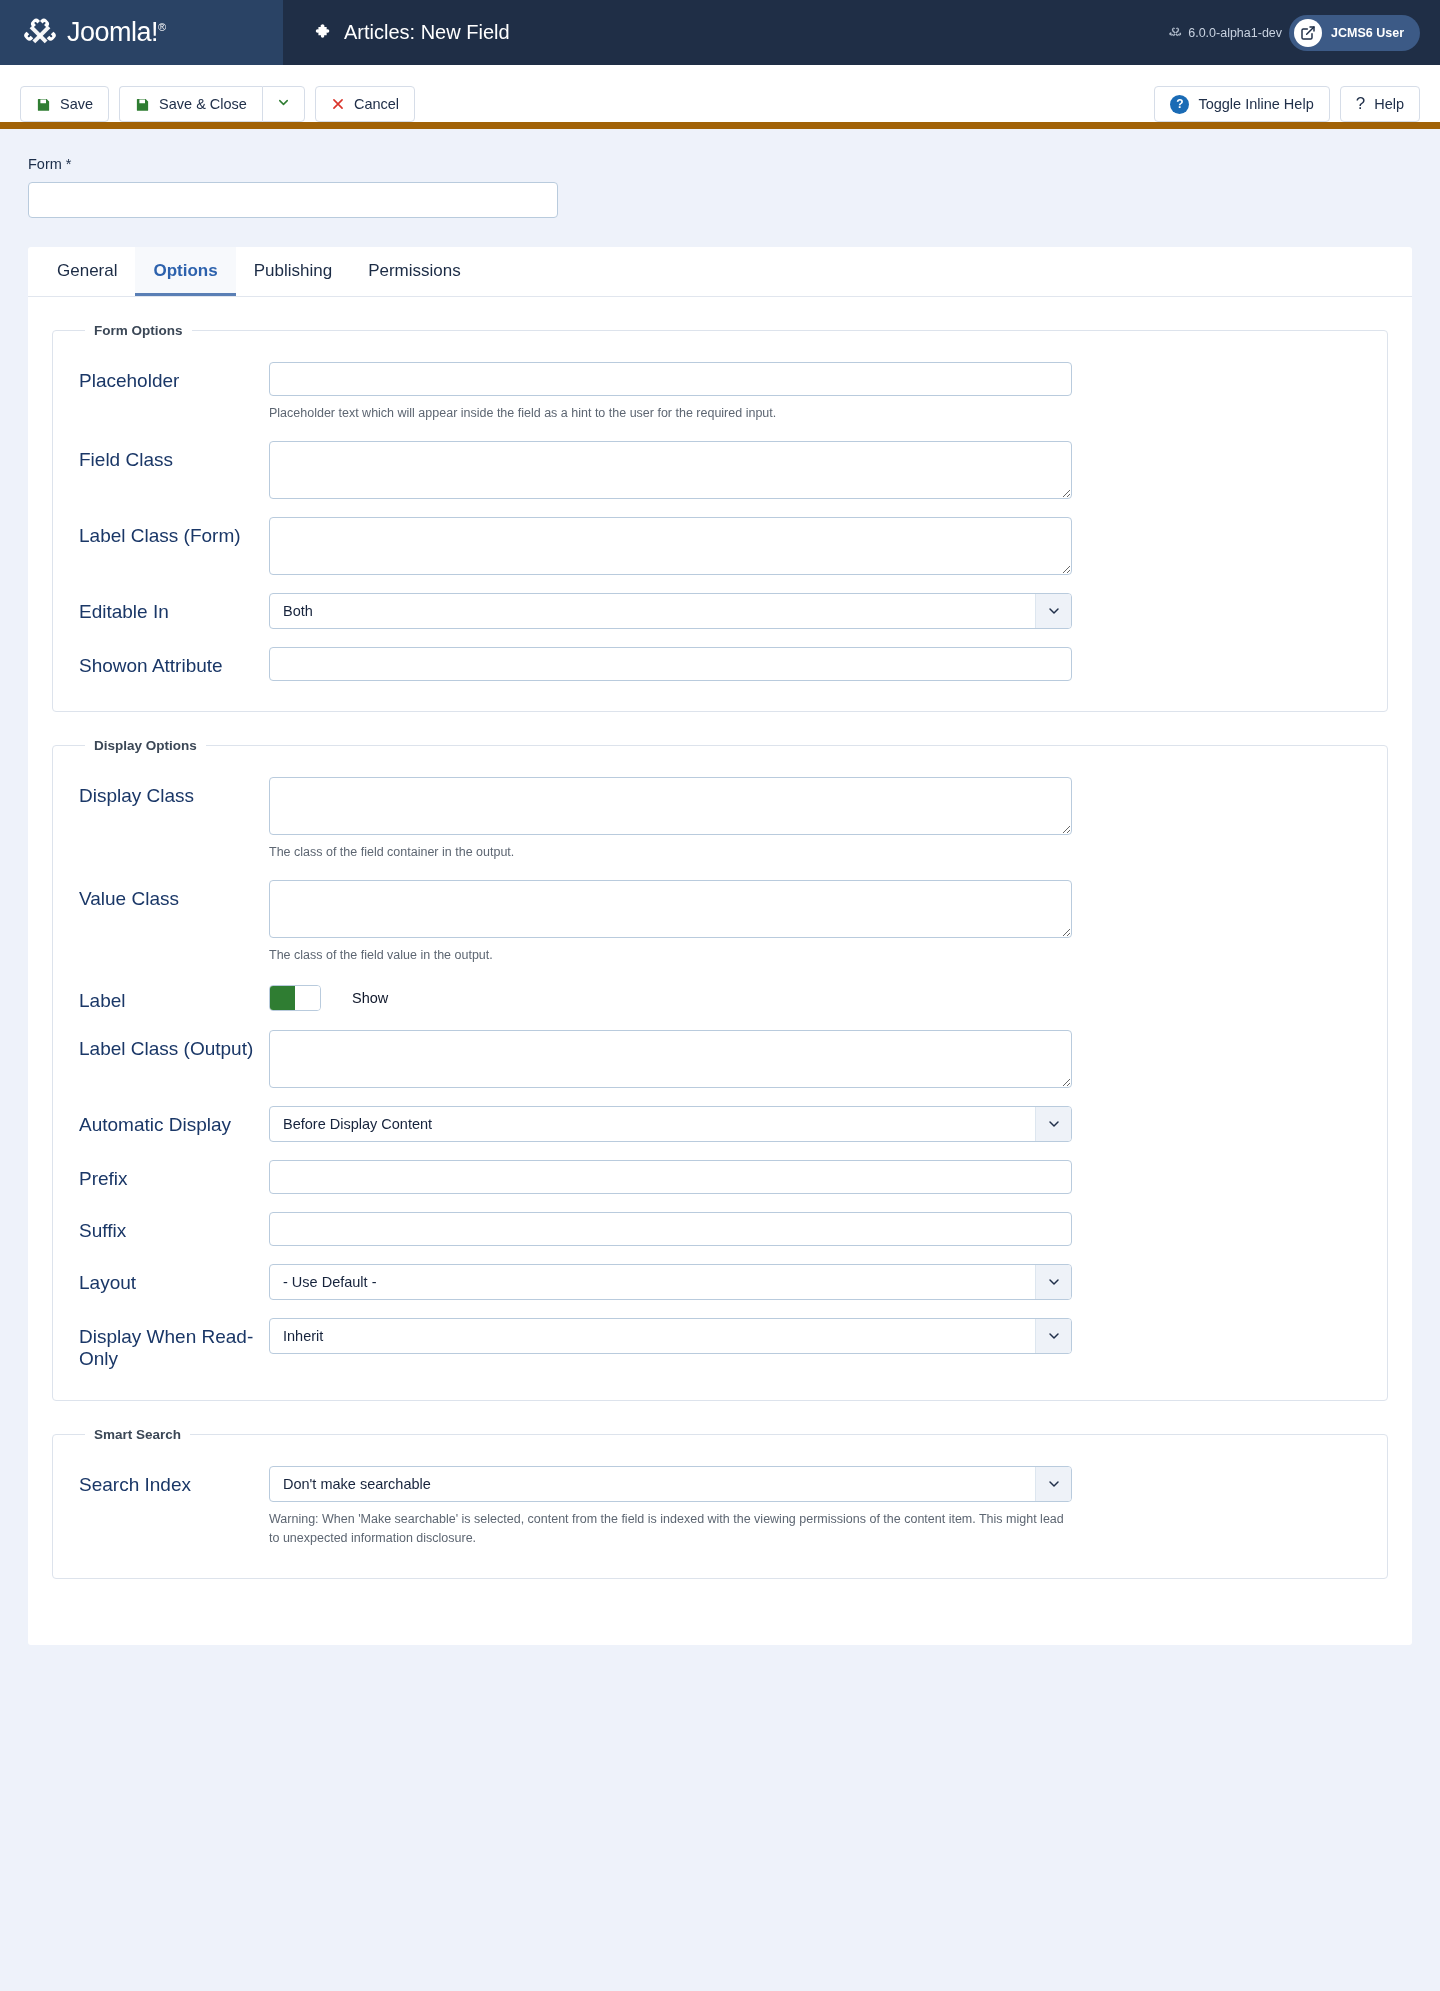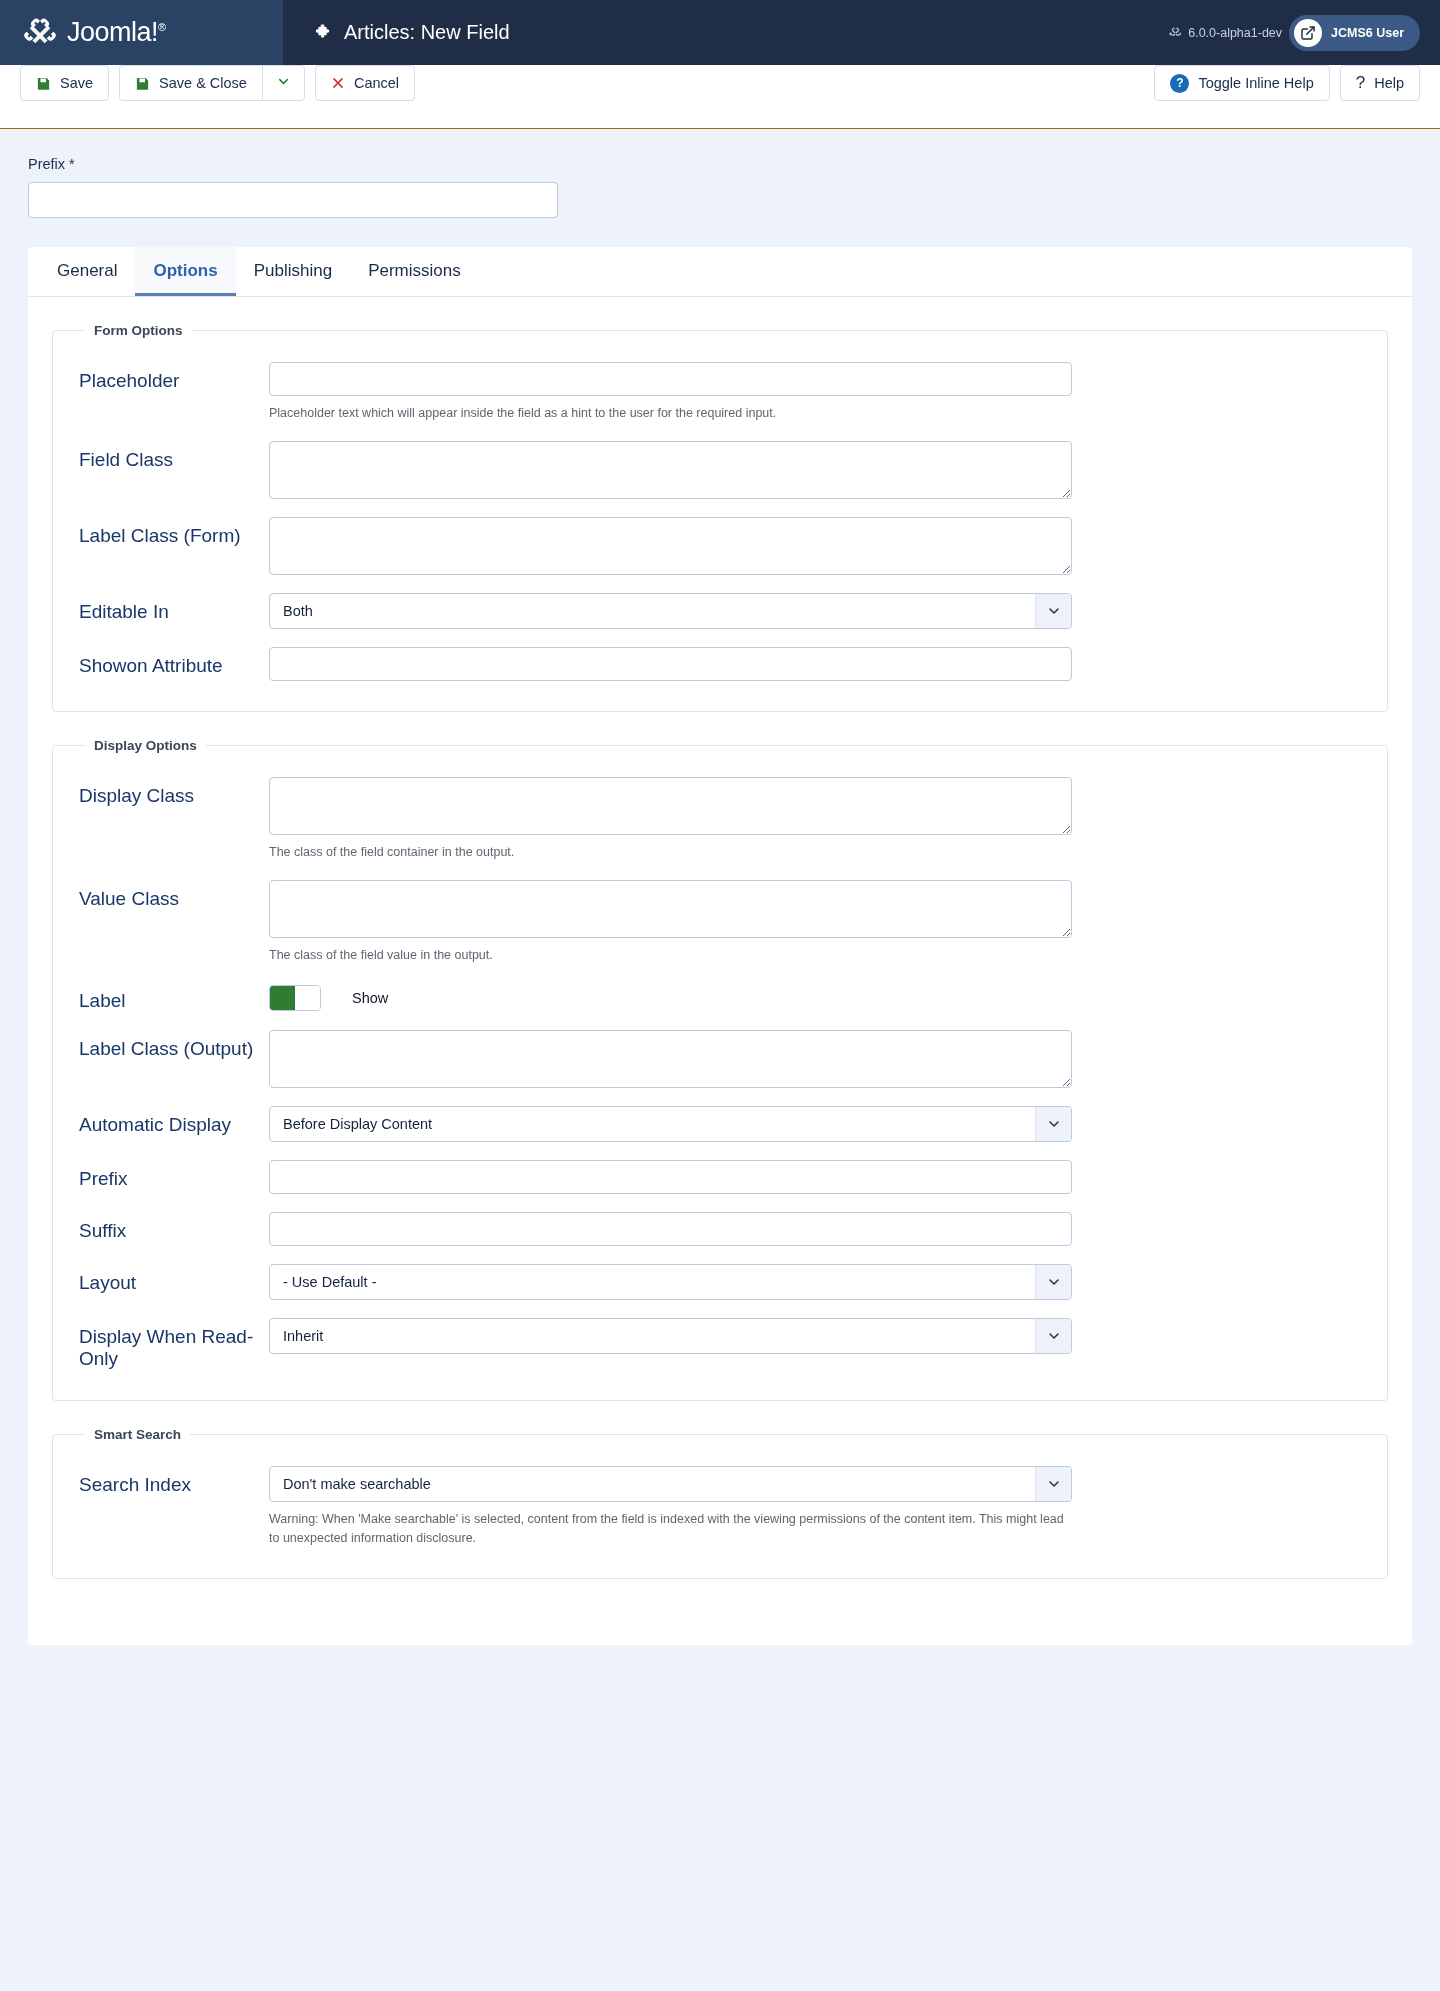--- a/index.html
+++ b/index.html
@@ -36,22 +36,22 @@
     background:#3d5madd; background:#3c5a86; border-radius:22px;
     padding:4px 16px 4px 5px; color:#fff; font-size:12.5px; font-weight:600;
   }
   .user-chip .ext-ic {
     width:28px; height:28px; border-radius:50%; background:#fff;
     display:flex; align-items:center; justify-content:center;
   }
 
   
   .toolbar {
-    height:64px; background:#fff; display:flex; align-items:flex-start;
-    padding:0 20px; gap:10px; border-bottom:1px solid #a16207;
+    height:64px; background:#fff; display:flex; align-items:flex-end;
+    padding:0 20px; gap:10px; border-bottom:7px solid #a16207;
   }
   .btn {
     height:36px; border:1px solid #d6dde8; background:#fff; border-radius:4px;
     display:inline-flex; align-items:center; gap:9px; padding:0 15px;
     font-size:14.5px; color:#21304a; cursor:pointer; white-space:nowrap;
   }
   .split { display:inline-flex; }
   .split .btn:first-child { border-top-right-radius:0; border-bottom-right-radius:0; border-right:none; }
   .split .caret {
     border-top-left-radius:0; border-bottom-left-radius:0; padding:0 13px;
@@ -232,21 +232,21 @@
     <span class="help-dot">?</span>
     <span>Toggle Inline Help</span>
   </button>
   <button class="btn">
     <span class="qmark">?</span>
     <span>Help</span>
   </button>
 </div>
 
 <div class="title-area">
-  <label>Prefix *</label>
+  <label>Form *</label>
   <input class="title-input" type="text" value="" style="">
 </div>
 
 <div class="panel">
 
   <div class="tabs">
     <div class="tab">General</div>
     <div class="tab active">Options</div>
     <div class="tab">Publishing</div>
     <div class="tab">Permissions</div>

